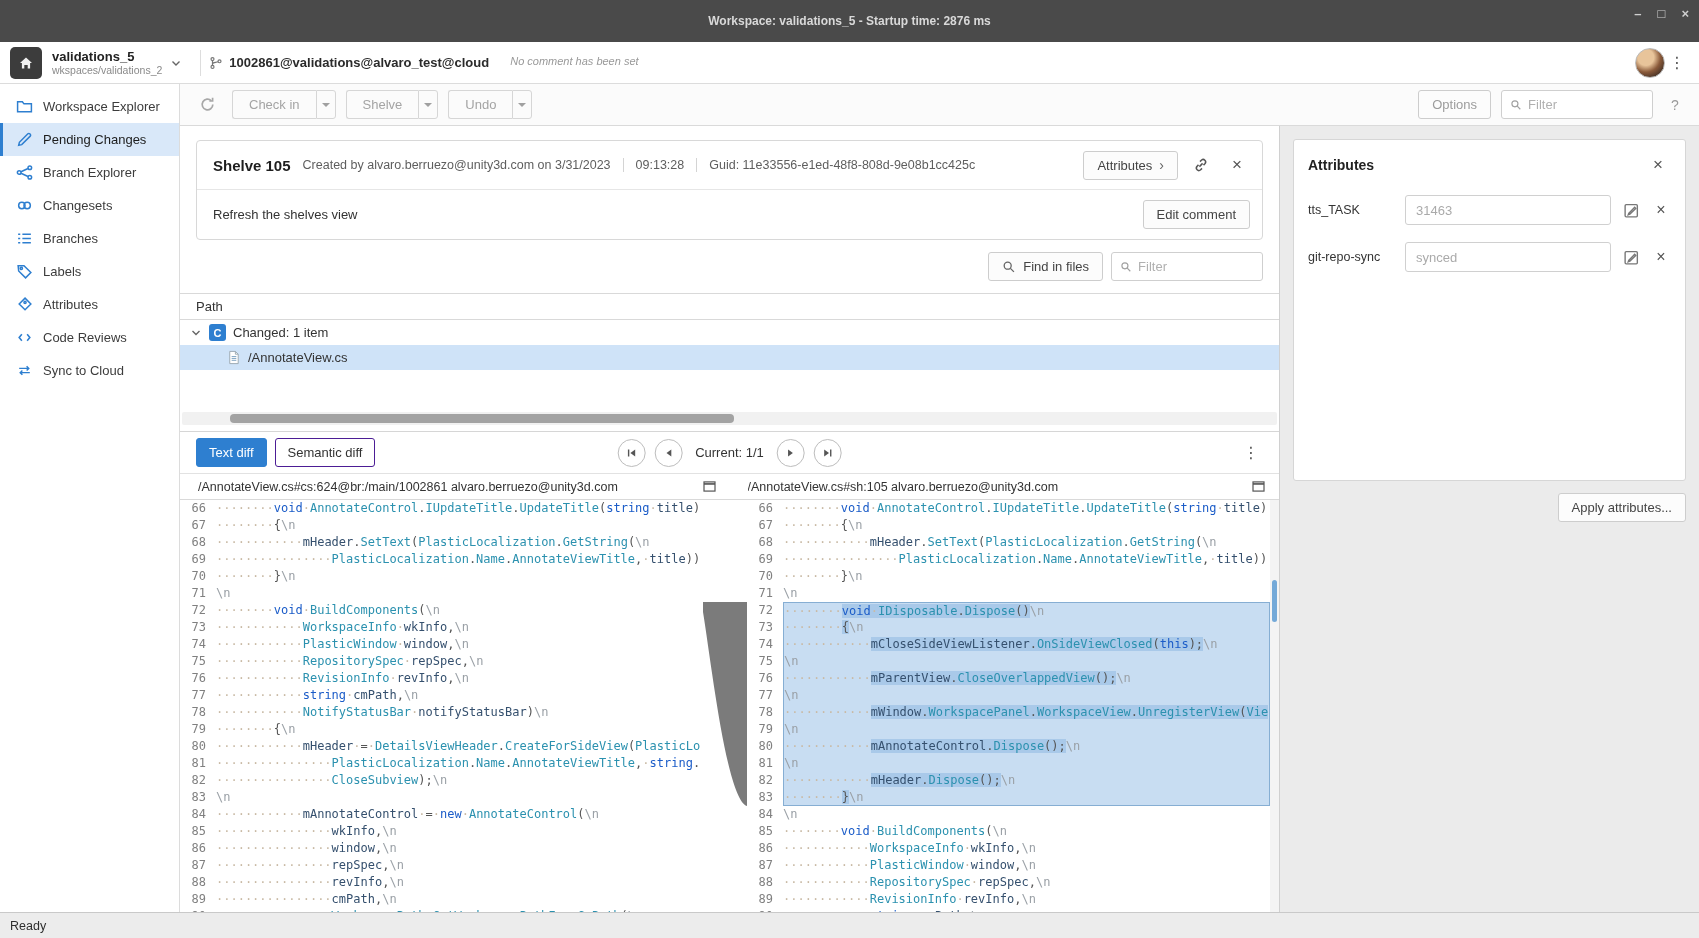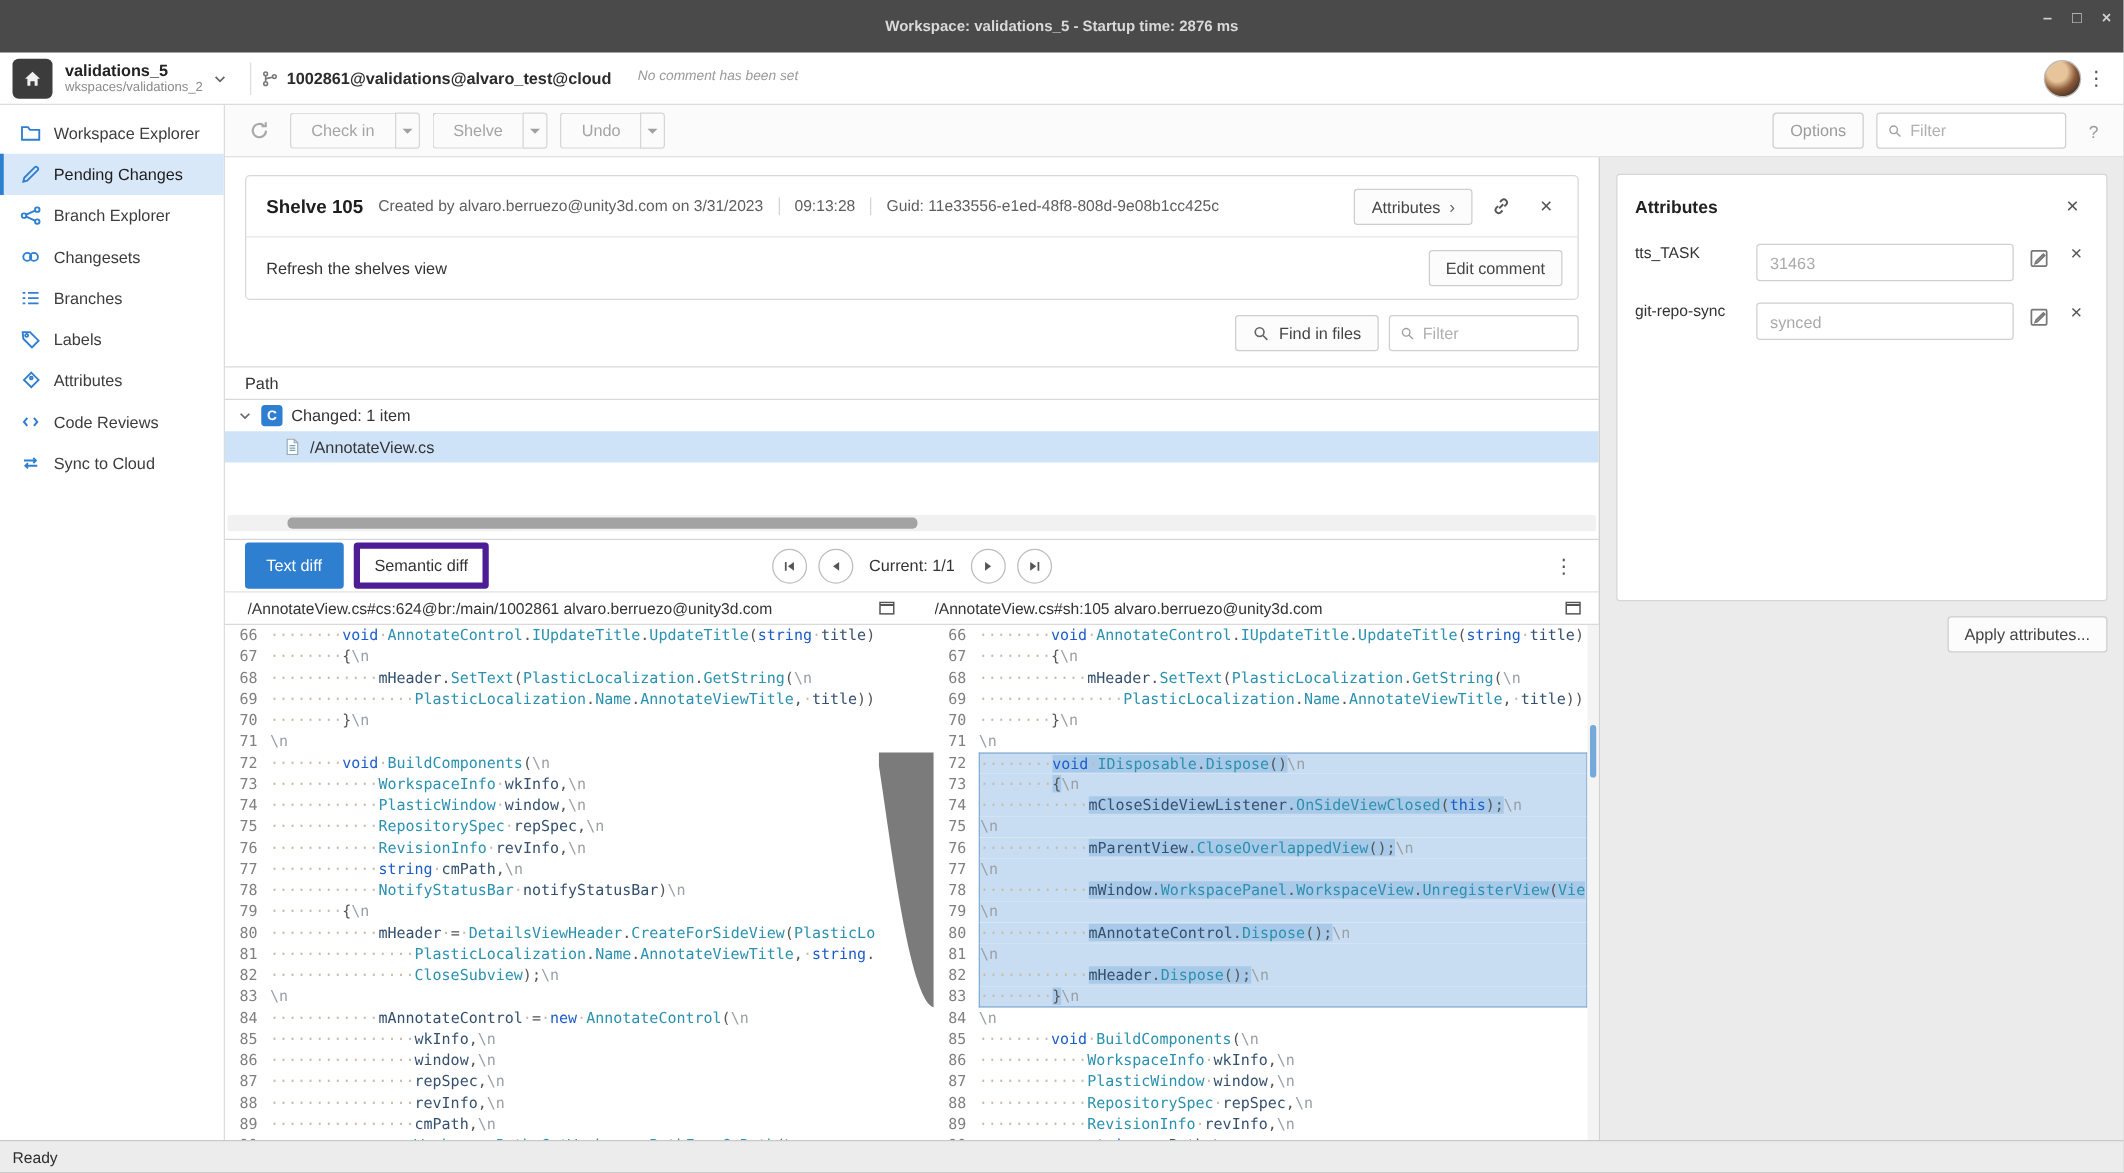--- a/index.html
+++ b/index.html
@@ -69,21 +69,21 @@
   .tree{flex:none}
   .tree-row{height:25px;display:flex;align-items:center;gap:7px;padding-left:10px;font-size:13px;color:#333;cursor:pointer}
   .tree-row.selected{background:var(--selection);padding-left:46px}
   .badge-c{width:17px;height:17px;background:var(--accent);color:#fff;border-radius:3px;font-size:11px;font-weight:bold;display:flex;align-items:center;justify-content:center}
   .list-space{height:42px;flex:none}
   .hscroll{height:13px;background:#f1f1f1;margin:0 2px;position:relative;flex:none;border-radius:2px}
   .hthumb{position:absolute;left:48px;top:2px;height:9px;width:46%;background:#a3a3a3;border-radius:4px}
   
   .diff-section{margin-top:6px;border-top:1px solid #d6d6d6;flex:1;display:flex;flex-direction:column;min-height:0}
   .diff-toolbar{height:42px;display:flex;align-items:center;padding:0 16px;gap:8px;position:relative;flex:none;border-bottom:1px solid #e2e2e2}
-  .tab{border:5px solid #4c1d95;background:#fff;color:#333;font-size:13px;padding:6px 12px;border-radius:3px;cursor:pointer}
+  .tab{border:1px solid #4c1d95;background:#fff;color:#333;font-size:13px;padding:6px 12px;border-radius:3px;cursor:pointer}
   .tab.active{background:var(--accent);border-color:var(--accent);color:#fff}
   .diff-nav{position:absolute;left:50%;top:50%;transform:translate(-50%,-50%);display:flex;align-items:center;gap:9px}
   .nav-btn{width:28px;height:28px;border-radius:50%;border:1px solid #bdbdbd;background:#fff;display:flex;align-items:center;justify-content:center;cursor:pointer}
   .diff-pos{font-size:13px;color:#333;padding:0 4px}
   .diff-kebab{margin-left:auto;color:#555;font-size:16px;width:24px;text-align:center;cursor:pointer}
   .diff-heads{height:26px;display:flex;border-bottom:1px solid #d9d9d9;flex:none}
   .dh{flex:1;display:flex;align-items:center;justify-content:space-between;padding:0 14px 0 18px;font-size:12.5px;color:#333;min-width:0}
   .dh span.t{overflow:hidden;text-overflow:ellipsis;white-space:nowrap}
   .win-ic{flex:none;margin-left:8px;display:flex;cursor:pointer}
   .code-wrap{flex:1;display:flex;min-height:0;position:relative;overflow:hidden}
@@ -98,21 +98,21 @@
   .cline.hl-first .lc{border-top:1px solid #86aed3}
   .cline.hl-last .lc{border-bottom:1px solid #86aed3}
   .hl-tok{background:var(--diff-add-token)}
   .kw{color:#1b5cc8}.ty{color:#2b91af}.id{color:#35506e}.pn{color:#555}
   .dot{color:#c9baa5}.nl{color:#9aa0a6}
   
   .attr-panel{width:420px;flex:none;background:#ebebeb;border-left:1px solid #d0d0d0;padding:13px;display:flex;flex-direction:column}
   .attr-card{background:#fff;border:1px solid #d6d6d6;border-radius:3px;padding:12px 14px;height:342px}
   .attr-title-row{display:flex;align-items:center;justify-content:space-between}
   .attr-title{font-size:14px;font-weight:bold;color:#222}
-  .attr-row{display:flex;align-items:flex-start;gap:9px;margin-top:17px}
+  .attr-row{display:flex;align-items:center;gap:9px;margin-top:17px}
   .attr-label{width:88px;font-size:12.5px;color:#333;flex:none}
   .attr-input{flex:1;height:30px;border:1px solid #d0d0d0;border-radius:3px;padding:0 10px;font-size:13px;color:#aaa;background:#fff;outline:none;min-width:0}
   .attr-icon{width:22px;height:22px;display:flex;align-items:center;justify-content:center;cursor:pointer}
   .attr-x{width:20px;text-align:center;font-size:16px;color:#555;cursor:pointer}
   .apply-btn{align-self:flex-end;margin-top:12px}
   
   .statusbar{height:26px;background:#ececec;border-top:1px solid #c9c9c9;display:flex;align-items:center;padding:0 10px;font-size:12.5px;color:#2e2e2e;flex:none}
   .sb-right{margin-left:auto;display:flex;align-items:center;gap:10px}
   .sb-promo{color:#444}
 </style>

